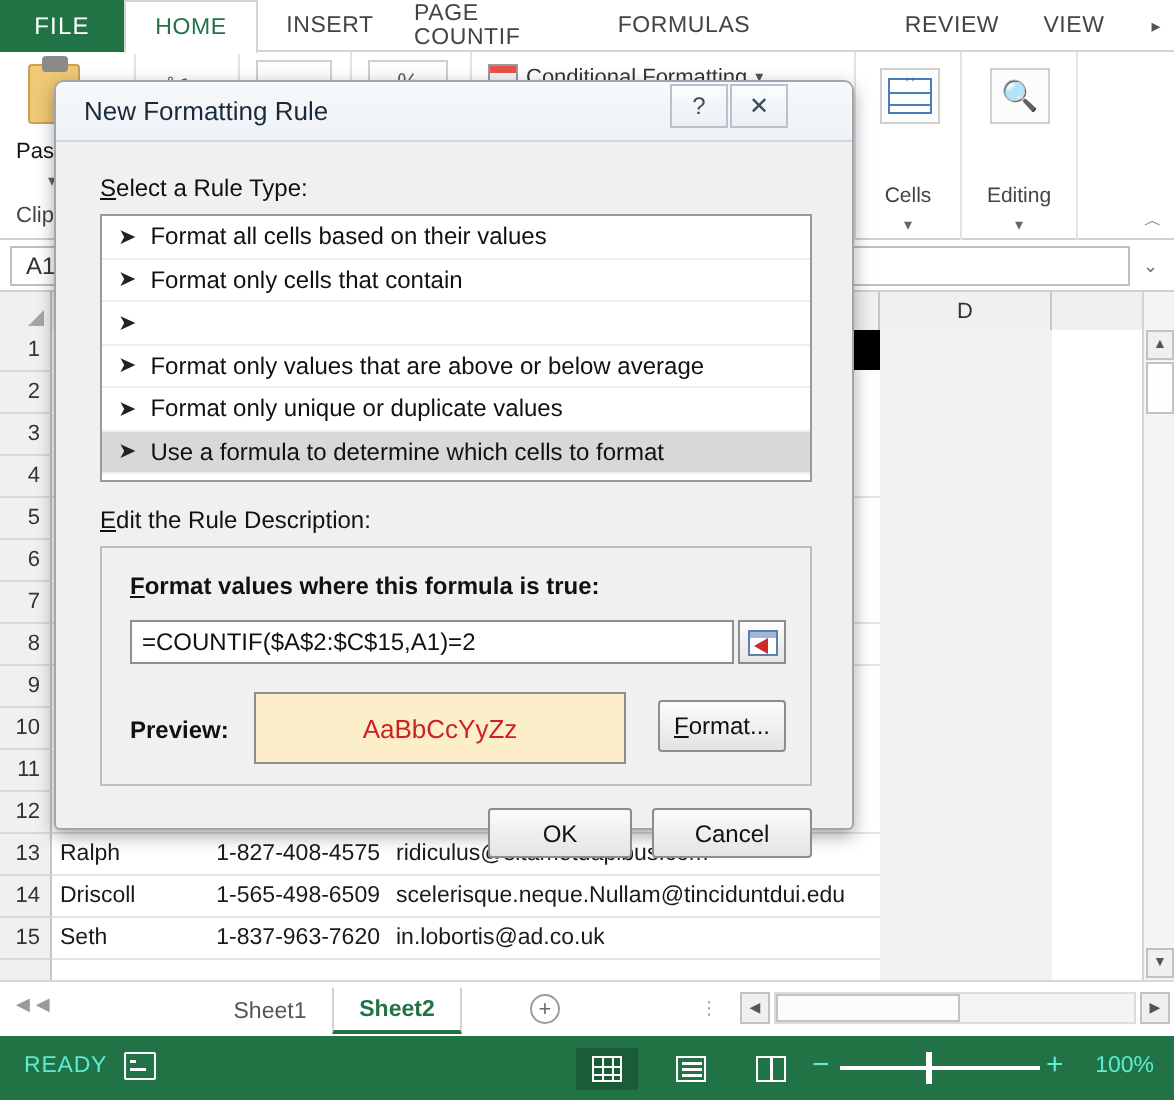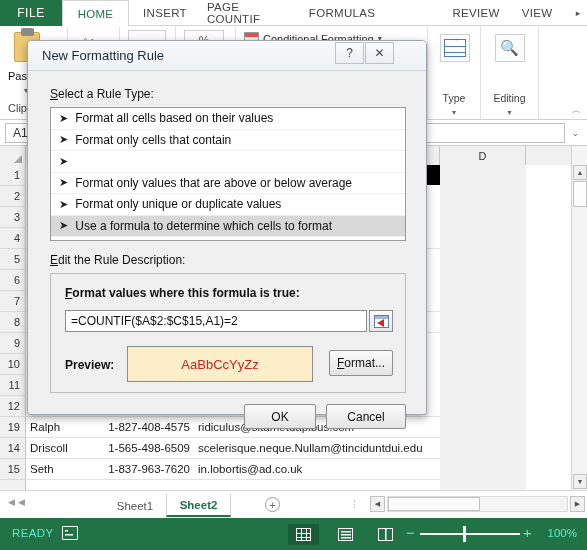--- a/index.html
+++ b/index.html
@@ -513,21 +513,21 @@
         <span class="cf-caret">▾</span>
       </div>
     </div>
 
     <div class="rgroup" style="left:428px;width:53px;">
       <div class="ico-box" style="left:12px;top:8px;width:30px;height:28px;">
         <span class="cells-ico">
           <span class="cells-arrow">↔</span>
         </span>
       </div>
-      <div class="glabel">Type</div>
+      <div class="glabel">Cells</div>
       <div class="gcaret">▾</div>
     </div>
 
     <div class="rgroup" style="left:481px;width:58px;border-right:1px solid #e2e2e2;">
       <div class="ico-box" style="left:14px;top:8px;width:30px;height:28px;">
         <span class="binoc">🔍</span>
       </div>
       <div class="glabel">Editing</div>
       <div class="gcaret">▾</div>
     </div>
@@ -561,21 +561,21 @@
     <div class="rowhead" style="top:61px;height:21px;">3</div>
     <div class="rowhead" style="top:82px;height:21px;">4</div>
     <div class="rowhead" style="top:103px;height:21px;">5</div>
     <div class="rowhead" style="top:124px;height:21px;">6</div>
     <div class="rowhead" style="top:145px;height:21px;">7</div>
     <div class="rowhead" style="top:166px;height:21px;">8</div>
     <div class="rowhead" style="top:187px;height:21px;">9</div>
     <div class="rowhead" style="top:208px;height:21px;">10</div>
     <div class="rowhead" style="top:229px;height:21px;">11</div>
     <div class="rowhead" style="top:250px;height:21px;">12</div>
-    <div class="rowhead" style="top:271px;height:21px;">19</div>
+    <div class="rowhead" style="top:271px;height:21px;">13</div>
     <div class="rowhead" style="top:292px;height:21px;">14</div>
     <div class="rowhead" style="top:313px;height:21px;">15</div>
     <div class="rowhead" style="top:334px;height:10px;border-bottom:none;"></div>
 
     <div class="cellrow" style="top:82px;width:414px;">
       <span class="c-name"></span>
       <span class="c-phone"></span>
       <span class="c-mail" style="padding-left:180px;">im.com</span>
     </div>
     <div class="cellrow" style="top:145px;width:414px;">

